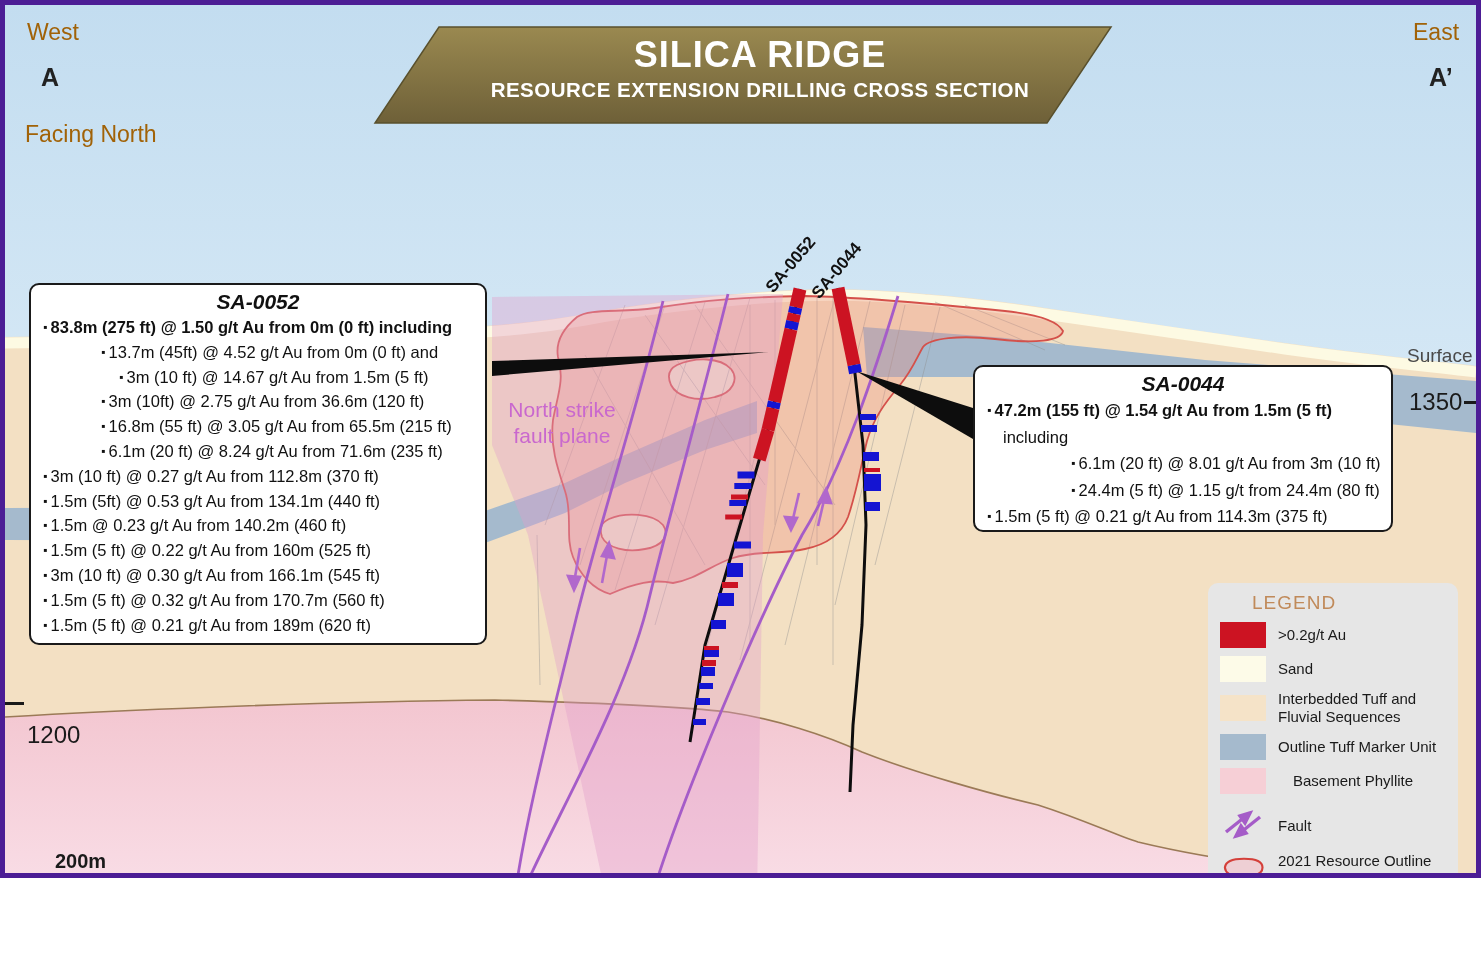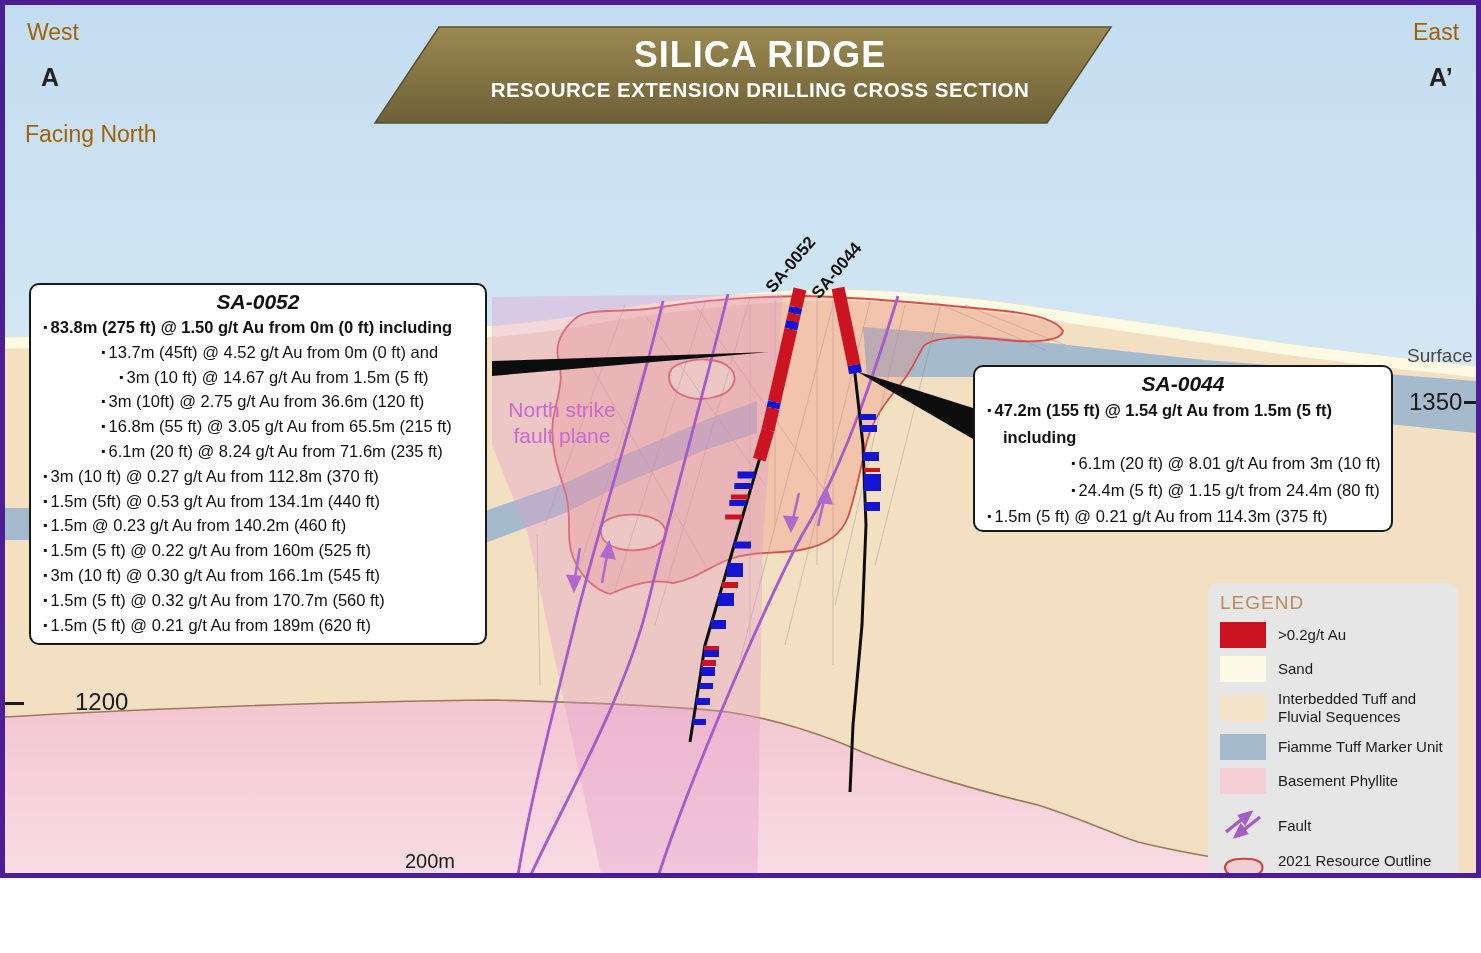--- a/index.html
+++ b/index.html
@@ -17,39 +17,39 @@
   
   .callout{background:#fff;border:2px solid #1a1a1a;border-radius:10px;box-sizing:border-box;
            padding:4px 8px;color:#111;}
   .callout .ctitle{text-align:center;font-weight:bold;font-style:italic;font-size:21px;line-height:26px;}
   .bl{font-size:16.5px;line-height:24.8px;white-space:nowrap;}
   .bl::before{content:"▪ ";font-size:12px;vertical-align:2px;}
   .bl.i0{padding-left:4px;}
   .bl.i1{padding-left:62px;}
   .bl.i2{padding-left:80px;}
   .bl.b{font-weight:bold;}
-  .bl.cont{padding-left:20px;font-weight:bold;}
+  .bl.cont{padding-left:20px;font-weight:normal;}
   .bl.cont::before{content:"";}
   #box-sa0044 .bl{line-height:26.5px;}
   #box-sa0044 .bl.i2{padding-left:88px;}
   
   .hole-label{font-size:17px;font-weight:bold;color:#111;transform:rotate(-50deg);
               transform-origin:left bottom;white-space:nowrap;}
   
   #surface-label{font-size:19px;color:#4a4a4a;}
   .elev{font-size:24px;color:#1a1a1a;}
   .tick{background:#1a1a1a;height:3px;}
   #fault-plane-label{width:150px;text-align:center;font-size:21px;line-height:26px;color:#c968ce;}
   
-  .scale-label{font-size:20px;font-weight:normal;color:#1a1a1a;text-align:right;}
+  .scale-label{font-size:20px;font-weight:bold;color:#1a1a1a;text-align:left;}
   .scale-bar{background:#1a1a1a;height:5px;}
   
   #legend{left:1203px;top:578px;width:250px;height:339px;background:#e6e6e6;border-radius:10px;
           box-sizing:border-box;padding:9px 12px;}
-  #legend-title{font-size:19px;letter-spacing:1px;color:#c08a5a;margin-bottom:8px;}
+  #legend-title{font-size:19px;letter-spacing:1px;color:#c08a5a;margin-bottom:8px;margin-left:32px;}
   .lrow{display:flex;align-items:center;margin-bottom:8px;}
   .lswatch{width:46px;height:26px;flex:0 0 46px;margin-right:12px;}
   .llabel{font-size:15px;line-height:18px;color:#1a1a1a;}
   .lsym{width:46px;flex:0 0 46px;margin-right:12px;}
 </style>
 </head>
 <body>
 
 <div id="stage">
 
@@ -214,21 +214,21 @@
   <div class="abs corner" style="left:20px;top:116px;">Facing North</div>
   <div class="abs corner" style="left:1408px;top:14px;width:52px;text-align:left;">East</div>
   <div class="abs corner-letter" style="left:1424px;top:58px;">A’</div>
 
   <div class="abs hole-label" style="left:772px;top:272px;">SA-0052</div>
   <div class="abs hole-label" style="left:818px;top:278px;">SA-0044</div>
 
   <div class="abs" id="surface-label" style="left:1402px;top:340px;">Surface</div>
   <div class="abs elev" style="left:1404px;top:383px;">1350</div>
   <div class="abs tick" style="left:1459px;top:396px;width:17px;"></div>
-  <div class="abs elev" style="left:22px;top:683px;margin-left:48px;">1200</div>
+  <div class="abs elev" style="left:22px;top:716px;">1200</div>
   <div class="abs tick" style="left:0px;top:697px;width:19px;"></div>
 
   <div class="abs" id="fault-plane-label" style="left:482px;top:392px;">North strike fault plane</div>
 
   <div class="abs callout" id="box-sa0052" style="left:24px;top:278px;width:458px;height:362px;">
     <div class="ctitle">SA-0052</div>
     <div class="bl i0 b">83.8m (275 ft) @ 1.50 g/t Au from 0m (0 ft) including</div>
     <div class="bl i1">13.7m (45ft) @ 4.52 g/t Au from 0m (0 ft) and</div>
     <div class="bl i2">3m (10 ft) @ 14.67 g/t Au from 1.5m (5 ft)</div>
     <div class="bl i1">3m (10ft) @ 2.75 g/t Au from 36.6m (120 ft)</div>
@@ -266,23 +266,23 @@
     <div class="lrow">
       <div class="lswatch" style="background: rgb(253, 251, 232);"></div>
       <div class="llabel">Sand</div>
     </div>
     <div class="lrow">
       <div class="lswatch" style="background: rgb(245, 227, 200);"></div>
       <div class="llabel">Interbedded Tuff and Fluvial Sequences</div>
     </div>
     <div class="lrow">
       <div class="lswatch" style="background: rgb(165, 186, 205);"></div>
-      <div class="llabel">Fiamme Tuff Marker Unit</div>
-    </div>
-    <div class="lrow" style="margin-bottom:14px;">
+      <div class="llabel">Outline Tuff Marker Unit</div>
+    </div>
+    <div class="lrow" style="margin-bottom:14px;gap:15px;">
       <div class="lswatch" style="background: rgb(246, 207, 214);"></div>
       <div class="llabel">Basement Phyllite</div>
     </div>
     <div class="lrow">
       <div class="lsym">
         <svg width="46" height="32" viewBox="0 0 46 32">
           <g stroke="#a55cc8" stroke-width="3.4" fill="#a55cc8">
             <line x1="6" y1="24" x2="26" y2="8"></line>
               <polygon points="30,5 20,8 25,15"></polygon>
             <line x1="40" y1="9" x2="20" y2="25"></line>

